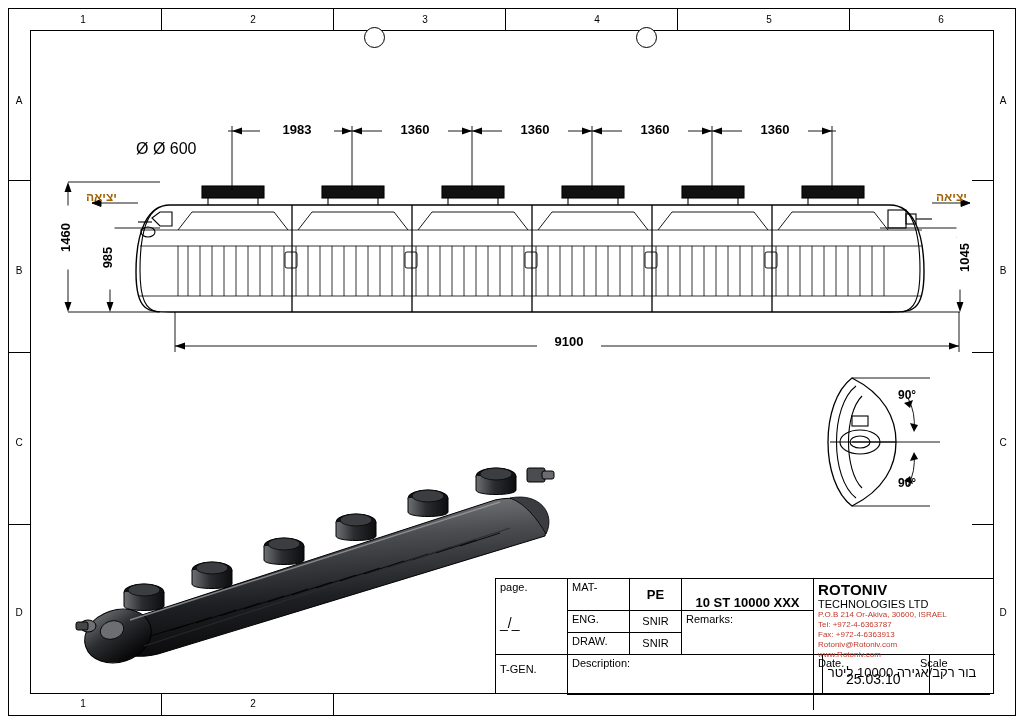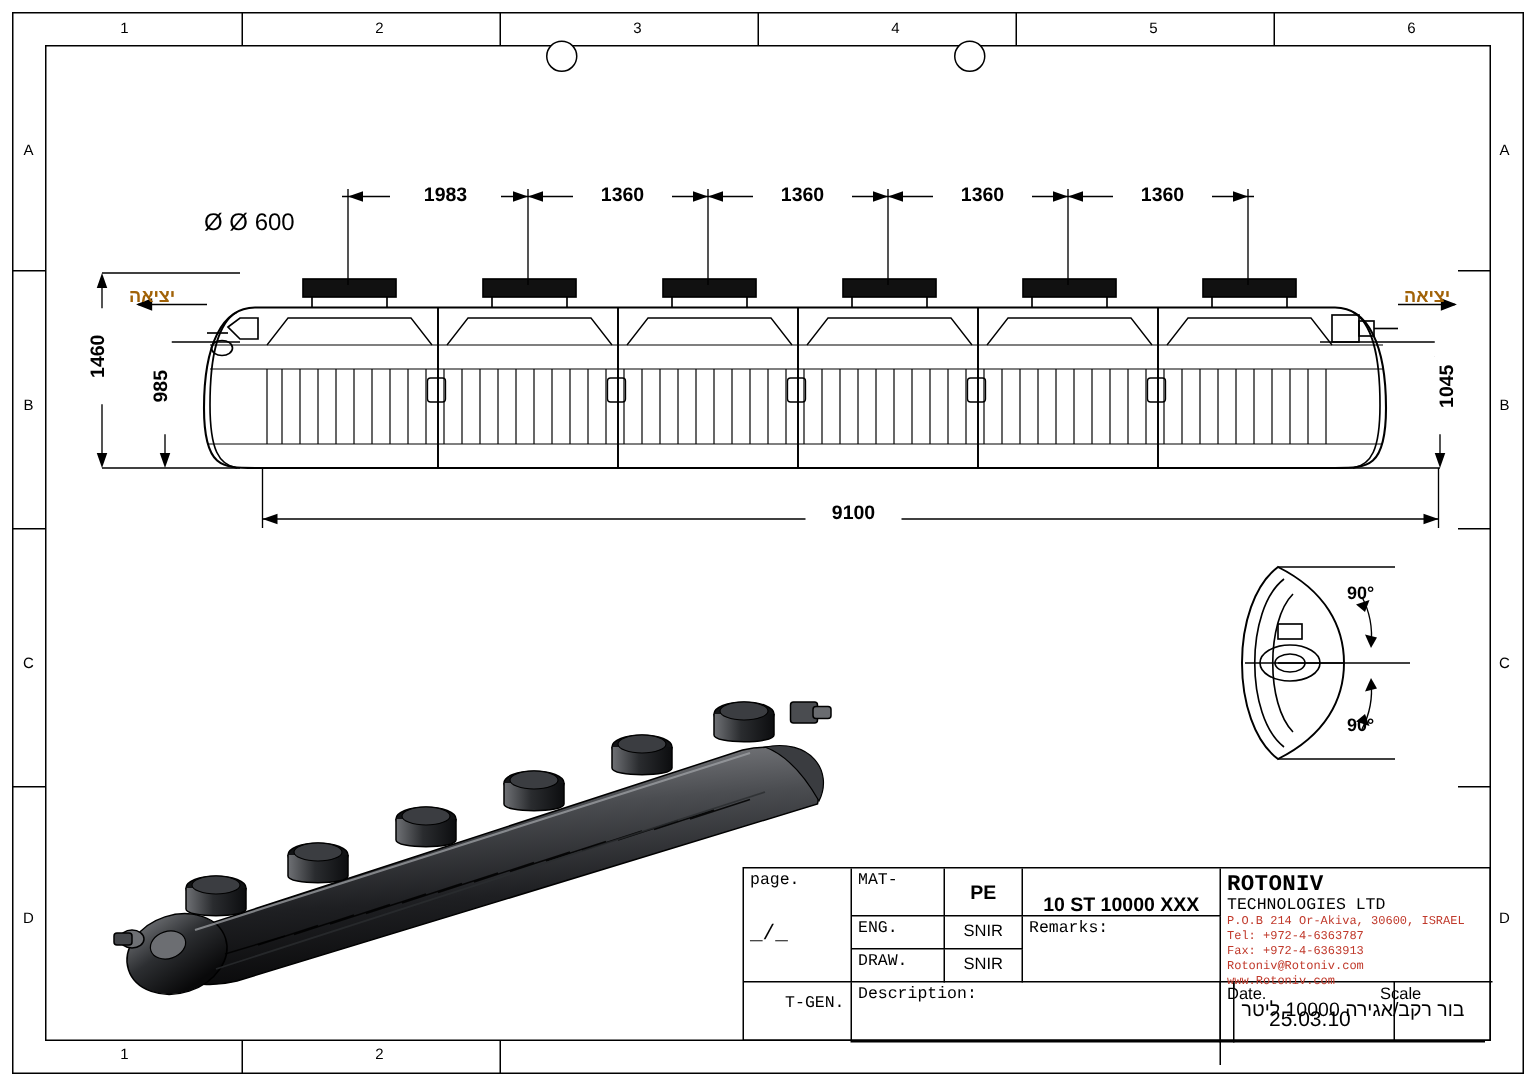--- a/index.html
+++ b/index.html
@@ -64,21 +64,21 @@
     left: 495px; top: 578px;
     width: 499px; height: 116px;
     border: 1.2px solid #000;
     box-sizing: border-box;
     font-size: 11px;
     color: #000;
   }
   .tb .cell { position: absolute; box-sizing: border-box; }
   .tb .bdr-r { border-right: 1.2px solid #000; }
   .tb .bdr-b { border-bottom: 1.2px solid #000; }
-  .tb .pad { padding: 2px 4px; font-family: Liberation Mono, monospace; }
+  .tb .pad { padding: 2px 4px; }
   .tb-label { font-size: 11px; }
   .tb-val-b { font-size: 13px; font-weight: bold; }
 
   .company-name { font-size: 15px; font-weight: bold; letter-spacing: .2px; }
   .company-sub { font-size: 11px; }
   .company-addr { font-size: 8px; color: #c0392b; line-height: 1.25; }
 
   
   svg { display: block; }
 </style>
@@ -516,21 +516,21 @@
     </svg>
   </div>
 
   <div class="abs tb">
 
     <div class="cell bdr-r bdr-b pad" style="left:0; top:0; width:72px; height:76px;">
       <div class="tb-label">page.</div>
       <div style="margin-top:22px; font-size:14px;">_/_</div>
     </div>
     <div class="cell bdr-r pad" style="left:0; top:76px; width:72px; height:40px;">
-      <div class="tb-label" style="margin-top:6px;text-align:right;">T-GEN.</div>
+      <div class="tb-label" style="margin-top:6px;">T-GEN.</div>
     </div>
 
     <div class="cell bdr-r bdr-b pad" style="left:72px; top:0; width:62px; height:32px;">
       <div class="tb-label">MAT-</div>
     </div>
     <div class="cell bdr-r bdr-b pad" style="left:72px; top:32px; width:62px; height:22px;">
       <div class="tb-label">ENG.</div>
     </div>
     <div class="cell bdr-r bdr-b pad" style="left:72px; top:54px; width:62px; height:22px;">
       <div class="tb-label">DRAW.</div>

